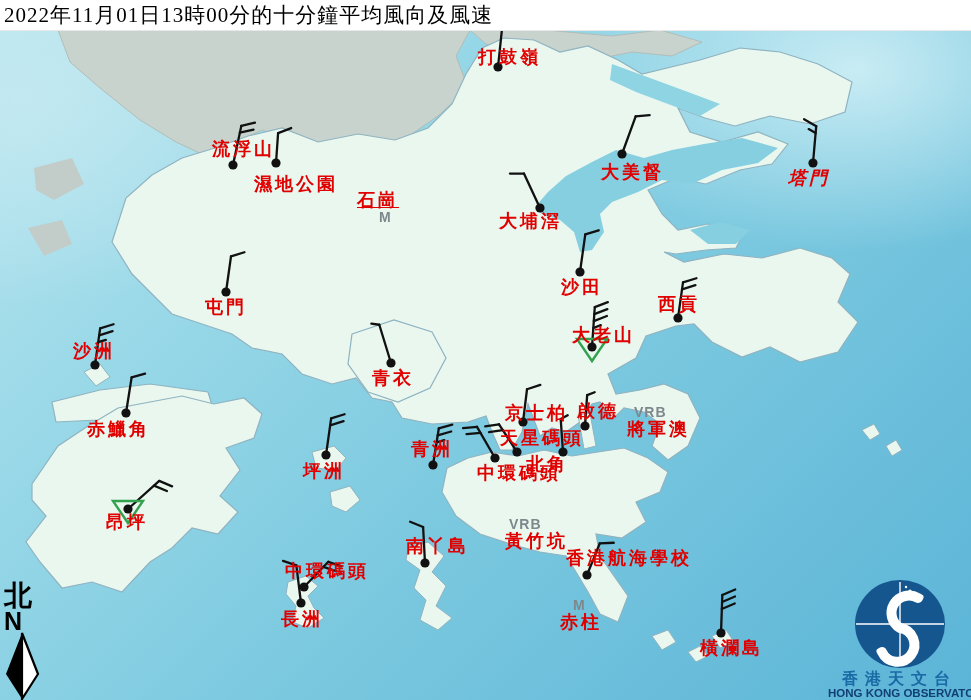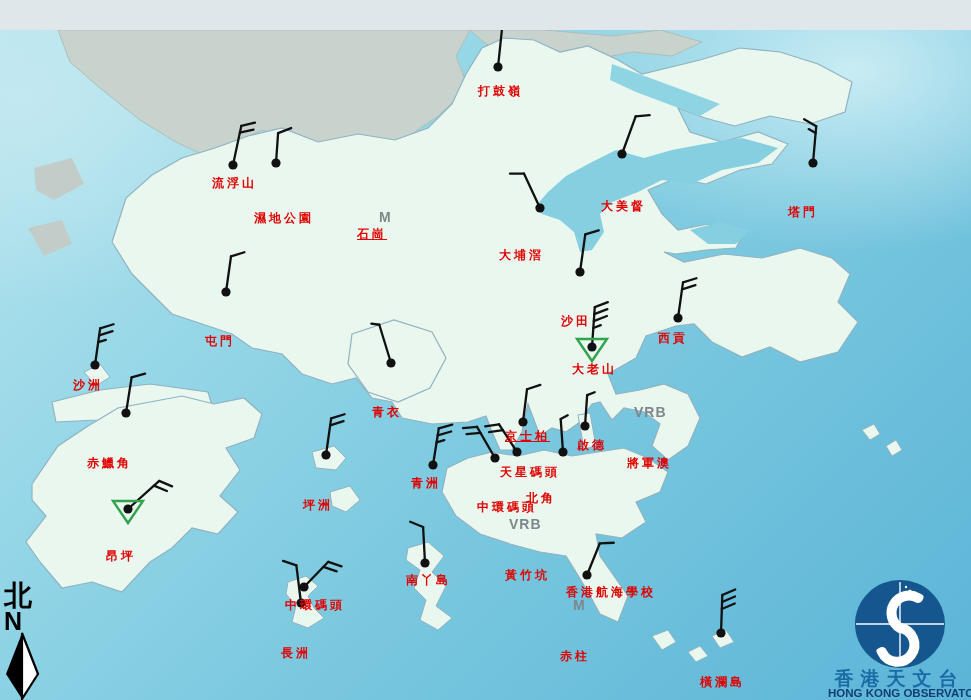--- a/index.html
+++ b/index.html
@@ -10,43 +10,46 @@
             border-bottom:1px solid #e8e8e8;z-index:30;}
   #titlebar .t{position:absolute;left:4px;top:1px;font-size:21px;color:#000;
                letter-spacing:1px;white-space:nowrap;}
   
   #map{position:absolute;left:0;top:30px;width:971px;height:670px;
        background:
          radial-gradient(ellipse 420px 260px at 88% 6%, rgba(205,238,245,.95), rgba(205,238,245,0) 70%),
          radial-gradient(ellipse 420px 300px at 2% 10%, rgba(196,233,241,.9), rgba(196,233,241,0) 70%),
          linear-gradient(135deg,#b8e5ee 0%,#96d7e7 30%,#7ac8df 58%,#5bb4d7 100%);}
   #land,#stations-svg{position:absolute;left:0;top:0;}
-  .station-label{position:absolute;color:#e00000;font-weight:bold;font-size:12px;
+  .station-label{position:absolute;color:#e00000;font-weight:bold;font-size:18px;
                  line-height:17px;white-space:nowrap;z-index:12;
-                 font-family:"Liberation Serif",serif;letter-spacing:3px;margin-top:34px;}
+                 font-family:"Liberation Serif",serif;letter-spacing:3px;}
   .status-label{position:absolute;color:#7e878b;font-weight:bold;font-size:14px;
                 line-height:14px;white-space:nowrap;z-index:11;
                 font-family:"Liberation Sans",sans-serif;letter-spacing:1px;}
   
   #compass{position:absolute;left:2px;top:582px;z-index:20;width:40px;text-align:left;}
   #compass .cn{font-size:28px;font-weight:bold;color:#000;line-height:28px;margin-left:2px;}
   #compass .n{font-family:"Liberation Sans",sans-serif;font-size:25px;font-weight:900;
               color:#000;line-height:22px;margin-left:2px;}
   
   #logo{position:absolute;left:828px;top:578px;width:143px;z-index:20;text-align:center;}
-  #logo .cn{color:#1a6aa5;font-size:19px;font-weight:bold;letter-spacing:7px;
+  #logo .cn{color:#1a6aa5;font-size:16px;font-weight:bold;letter-spacing:7px;
             line-height:16px;margin-top:1px;white-space:nowrap;}
   #logo .en{color:#123f73;font-size:11.5px;font-weight:bold;line-height:13px;
             font-family:"Liberation Sans",sans-serif;white-space:nowrap;letter-spacing:0px;}
 </style>
 </head>
 <body>
 
 <div id="stage">
 
+  <div id="titlebar">
+    <div class="t">2022年11月01日13時00分的十分鐘平均風向及風速</div>
+  </div>
 
   <div id="map">
 
     <svg id="land" width="971" height="670" viewBox="0 0 971 670">
 
       <polygon fill="#c9d3ce" stroke="#b1bdb8" stroke-width="1" points="58,0 470,0 456,26 468,58 438,86 400,112 346,124 300,114 262,100 236,112 206,126 176,112 140,90 100,58 70,32"></polygon>
       <polygon fill="#c9d3ce" stroke="#b1bdb8" stroke-width="1" points="470,0 545,0 612,6 660,0 702,12 672,26 632,22 592,30 552,20 512,22 486,14"></polygon>
       <polygon fill="#c2ccc9" points="34,138 72,128 84,154 54,170 36,160"></polygon>
       <polygon fill="#c2ccc9" points="28,198 62,190 72,214 44,226"></polygon>
 
@@ -242,32 +245,32 @@
           <line x1="721.8375879208601" y1="579.0146201515417" x2="734.7246558691943" y2="573.544384352692" stroke="#111111" stroke-width="2.3" stroke-linecap="round"></line>
           <circle cx="721" cy="603" r="4.6" fill="#111111"></circle>
         </g>
       </svg>
   <div class="station-label" style="left: 478px; top: 19px;">打鼓嶺</div>
       <div class="station-label" style="left: 212px; top: 111px; text-align: right;">流浮山</div>
       <div class="station-label" style="left: 254px; top: 146px;">濕地公園</div>
       <div class="station-label" style="left: 357px; top: 162px; text-decoration: underline;">石崗</div>
       <div class="status-label" style="left: 379px; top: 180px;">M</div>
       <div class="station-label" style="left: 601px; top: 134px; text-align: center;">大美督</div>
-      <div class="station-label" style="left: 788px; top: 140px;">塔門</div>
+      <div class="station-label" style="left: 788px; top: 140px; font-style: italic;">塔門</div>
       <div class="station-label" style="left: 499px; top: 183px;">大埔滘</div>
       <div class="station-label" style="left: 561px; top: 249px;">沙田</div>
       <div class="station-label" style="left: 205px; top: 269px; text-align: right;">屯門</div>
       <div class="station-label" style="left: 73px; top: 313px;">沙洲</div>
       <div class="station-label" style="left: 658px; top: 266px;">西貢</div>
       <div class="station-label" style="left: 572px; top: 297px; text-align: center;">大老山</div>
       <div class="station-label" style="left: 372px; top: 340px;">青衣</div>
       <div class="station-label" style="left: 87px; top: 391px;">赤鱲角</div>
       <div class="station-label" style="left: 303px; top: 433px;">坪洲</div>
       <div class="station-label" style="left: 411px; top: 411px;">青洲</div>
-      <div class="station-label" style="left: 505px; top: 364px; text-decoration: underline;">京士柏</div>
+      <div class="station-label" style="left: 505px; top: 375px;">京士柏</div>
       <div class="station-label" style="left: 577px; top: 373px;">啟德</div>
       <div class="station-label" style="left: 627px; top: 391px;">將軍澳</div>
       <div class="status-label" style="left: 634px; top: 375px;">VRB</div>
       <div class="station-label" style="left: 500px; top: 400px;">天星碼頭</div>
       <div class="station-label" style="left: 477px; top: 435px;">中環碼頭</div>
       <div class="station-label" style="left: 526px; top: 426px;">北角</div>
       <div class="station-label" style="left: 106px; top: 484px;">昂坪</div>
       <div class="station-label" style="left: 406px; top: 508px;">南丫島</div>
       <div class="station-label" style="left: 505px; top: 503px;">黃竹坑</div>
       <div class="status-label" style="left: 509px; top: 487px;">VRB</div>

